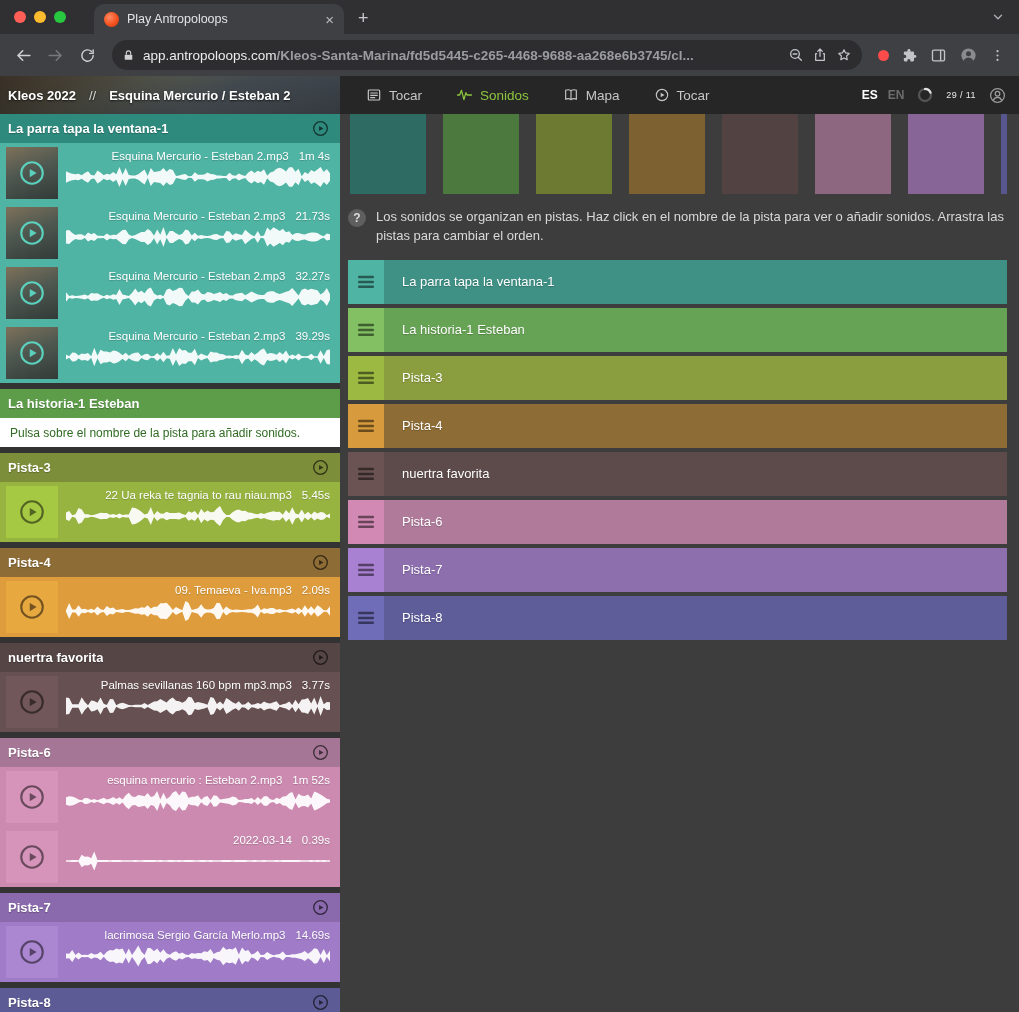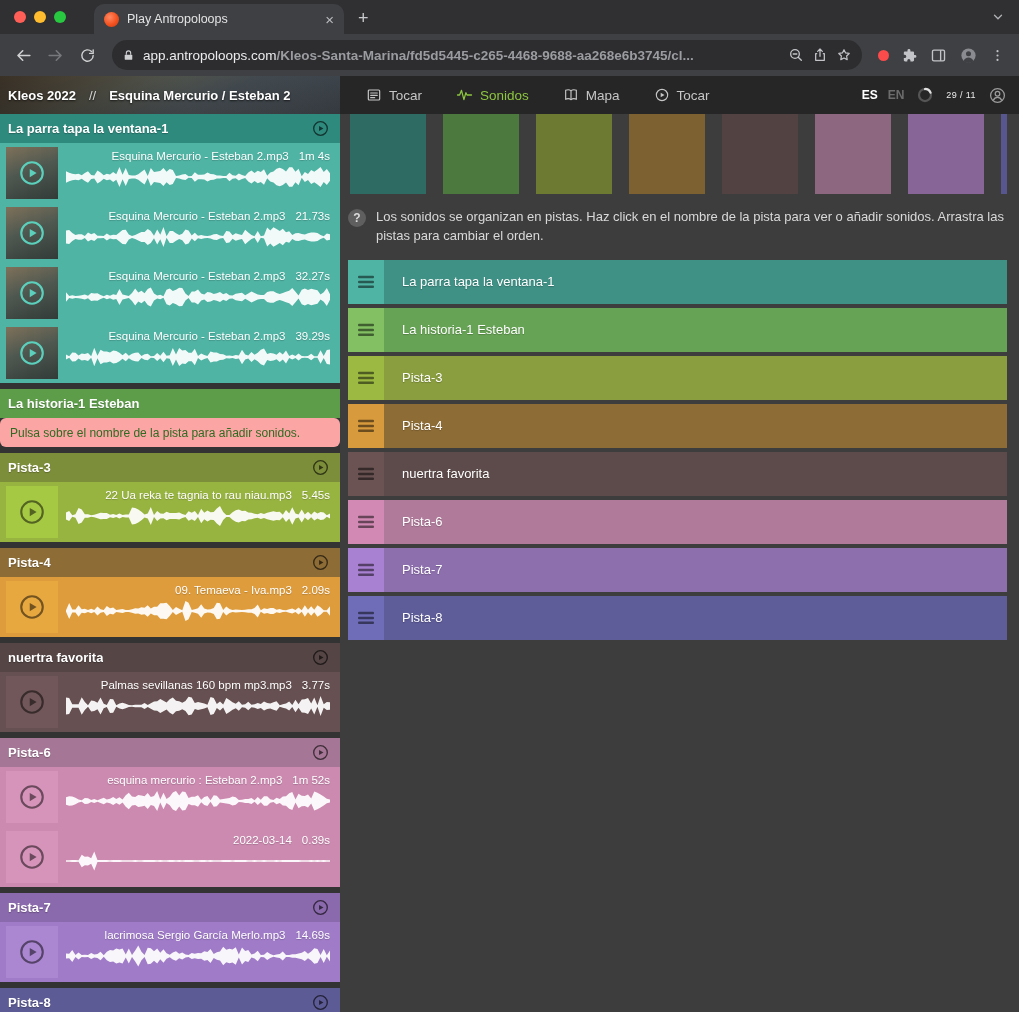--- a/index.html
+++ b/index.html
@@ -288,21 +288,21 @@
                 <path d="M0 8.4 L2.9 10.2 L5.7 6.6 L8.6 6.8 L11.4 9.5 L14.3 7.6 L17.1 8.0 L20.0 7.0 L22.9 10.2 L25.7 1.8 L28.6 9.7 L31.4 3.8 L34.3 5.4 L37.1 5.5 L40.0 6.5 L42.9 4.5 L45.7 5.1 L48.6 6.7 L51.4 9.2 L54.3 6.8 L57.1 9.7 L60.0 7.7 L62.9 6.7 L65.7 6.6 L68.6 10.0 L71.4 8.2 L74.3 7.7 L77.1 10.2 L80.0 10.0 L82.9 6.9 L85.7 9.8 L88.6 5.7 L91.4 9.8 L94.3 9.3 L97.1 2.0 L100.0 8.5 L102.9 2.0 L105.7 4.4 L108.6 4.1 L111.4 6.7 L114.3 6.7 L117.1 2.7 L120.0 9.9 L122.9 7.5 L125.7 8.9 L128.6 10.1 L131.4 5.4 L134.3 6.5 L137.1 6.5 L140.0 8.0 L142.9 8.2 L145.7 9.8 L148.6 9.4 L151.4 9.9 L154.3 9.0 L157.1 9.6 L160.0 3.8 L162.9 8.6 L165.7 9.4 L168.6 6.1 L171.4 8.7 L174.3 6.7 L177.1 3.8 L180.0 2.4 L182.9 8.0 L185.7 6.9 L188.6 7.6 L191.4 8.8 L194.3 6.1 L197.1 8.4 L200.0 4.5 L202.9 10.1 L205.7 8.6 L208.6 10.0 L211.4 7.6 L214.3 10.1 L217.1 10.2 L220.0 9.9 L222.9 7.8 L225.7 10.2 L228.6 10.2 L231.4 4.2 L234.3 10.0 L237.1 4.0 L240.0 3.5 L240.0 18.5 L237.1 18.0 L234.3 12.0 L231.4 17.8 L228.6 11.8 L225.7 11.8 L222.9 14.2 L220.0 12.1 L217.1 11.8 L214.3 11.9 L211.4 14.4 L208.6 12.0 L205.7 13.4 L202.9 11.9 L200.0 17.5 L197.1 13.6 L194.3 15.9 L191.4 13.2 L188.6 14.4 L185.7 15.1 L182.9 14.0 L180.0 19.6 L177.1 18.2 L174.3 15.3 L171.4 13.3 L168.6 15.9 L165.7 12.6 L162.9 13.4 L160.0 18.2 L157.1 12.4 L154.3 13.0 L151.4 12.1 L148.6 12.6 L145.7 12.2 L142.9 13.8 L140.0 14.0 L137.1 15.5 L134.3 15.5 L131.4 16.6 L128.6 11.9 L125.7 13.1 L122.9 14.5 L120.0 12.1 L117.1 19.3 L114.3 15.3 L111.4 15.3 L108.6 17.9 L105.7 17.6 L102.9 20.0 L100.0 13.5 L97.1 20.0 L94.3 12.7 L91.4 12.2 L88.6 16.3 L85.7 12.2 L82.9 15.1 L80.0 12.0 L77.1 11.8 L74.3 14.3 L71.4 13.8 L68.6 12.0 L65.7 15.4 L62.9 15.3 L60.0 14.3 L57.1 12.3 L54.3 15.2 L51.4 12.8 L48.6 15.3 L45.7 16.9 L42.9 17.5 L40.0 15.5 L37.1 16.5 L34.3 16.6 L31.4 18.2 L28.6 12.3 L25.7 20.2 L22.9 11.8 L20.0 15.0 L17.1 14.0 L14.3 14.4 L11.4 12.5 L8.6 15.2 L5.7 15.4 L2.9 11.8 L0.0 13.6 Z" fill="rgba(255,255,255,0.93)"></path>
               </svg>
             </div>
           </div>
         </div>
       </div>
       <div class="sec">
         <div class="sec-head" style="background: rgb(93, 156, 73);">
           <span class="sec-title">La historia-1 Esteban</span>
         </div>
-        <div class="sec-body" style="background: #fca5a5; border-radius: 6px;">
+        <div class="sec-body" style="background: #ffffff;">
           <div class="sec-note" style="color: rgb(47, 107, 34);">Pulsa sobre el nombre de la pista para añadir sonidos.</div>
         </div>
       </div>
       <div class="sec">
         <div class="sec-head" style="background: rgb(125, 142, 58);">
           <span class="sec-title">Pista-3</span>
           <span class="sec-play">
             <svg width="19" height="19" viewBox="0 0 24 24">
      <circle cx="12" cy="12" r="8.6" fill="none" stroke="rgba(0,0,0,0.62)" stroke-width="1.7"></circle>
      <path d="M10.2 8.7v6.6l5.5-3.3z" fill="rgba(0,0,0,0.62)"></path>

